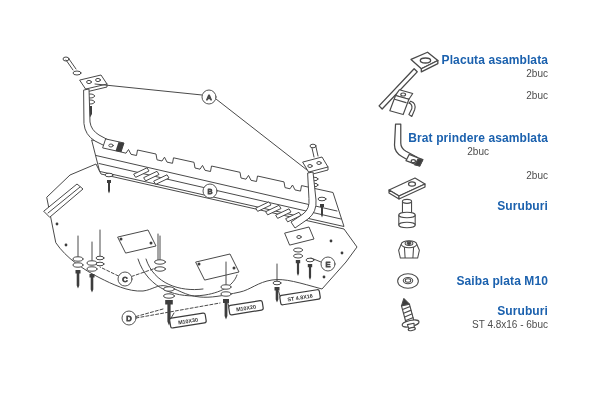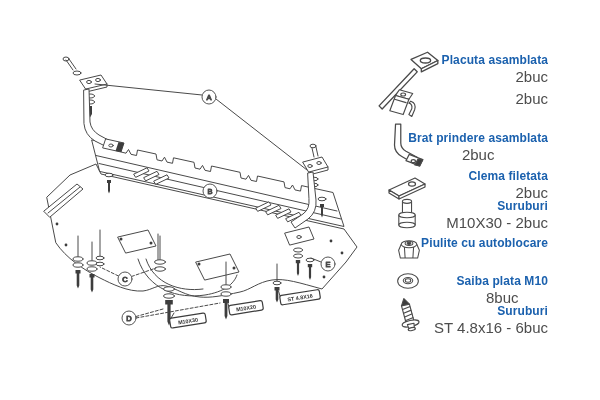--- a/index.html
+++ b/index.html
@@ -2,21 +2,21 @@
 <html style="--label-blue: #1b61ae; --qty-gray: #4d4d4d;"><head>
 <meta charset="utf-8">
 <style>
   html,body{margin:0;padding:0;background:#fff;}
   .stage{position:relative;width:600px;height:400px;background:#fff;overflow:hidden;
          font-family:"Liberation Sans",sans-serif;}
   .diagram-svg{position:absolute;left:0;top:0;}
   .part-icon{position:absolute;display:flex;align-items:center;justify-content:center;}
   .part-text{position:absolute;right:52px;text-align:right;white-space:nowrap;}
   .part-name{font-size:12px;font-weight:bold;color:var(--label-blue,#1b61ae);letter-spacing:.1px;line-height:1.15;}
-  .part-qty{font-size:15px;color:var(--qty-gray,#4d4d4d);line-height:1.22;}
+  .part-qty{font-size:10px;color:var(--qty-gray,#4d4d4d);line-height:1.22;}
 </style>
 </head>
 <body>
 
 <div class="stage">
 
   <svg class="diagram-svg" width="375" height="400" viewBox="0 0 375 400">
     <g stroke="#4a4a4a" stroke-width="1" fill="none" stroke-linejoin="round" stroke-linecap="round">
 
       <g>
@@ -227,64 +227,60 @@
         <svg width="44" height="44" viewBox="0 0 44 44">
           <g stroke="#4a4a4a" fill="#fff" stroke-width="1.2" stroke-linejoin="round" stroke-linecap="round">
             <path d="M4 26 L30 14 L40 20 L14 32 Z"></path>
             <path d="M4 26 L14 32 L14 35 L4 29 Z"></path>
             <path d="M14 32 L40 20 L40 23 L14 35 Z"></path>
             <ellipse cx="27" cy="20" rx="3.5" ry="2.2"></ellipse>
           </g>
         </svg>
       </span>
       <div class="part-text" style="top: 170px;">
-        <div class="part-name">Clema filetata</div>
         <div class="part-qty">2buc</div>
       </div>
       <span class="part-icon" style="left: 387px; top: 195px;">
         <svg width="40" height="40" viewBox="0 0 44 44">
           <g stroke="#4a4a4a" fill="#fff" stroke-width="1.2" stroke-linejoin="round">
             <path d="M17 7 L27 7 L27 22 L17 22 Z"></path>
             <ellipse cx="22" cy="7" rx="5" ry="2.2"></ellipse>
             <path d="M13 22 L31 22 L31 33 L13 33 Z"></path>
             <ellipse cx="22" cy="22" rx="9" ry="3"></ellipse>
             <ellipse cx="22" cy="33" rx="9" ry="3"></ellipse>
           </g>
         </svg>
       </span>
       <div class="part-text" style="top: 200px;">
         <div class="part-name">Suruburi</div>
-        <div class="part-qty">M10X30 - 2buc</div>
       </div>
       <span class="part-icon" style="left: 390px; top: 233px;">
         <svg width="38" height="38" viewBox="0 0 44 44">
           <g stroke="#4a4a4a" fill="#fff" stroke-width="1.2" stroke-linejoin="round">
             <path d="M10 20 L12 29 L32 29 L34 20 L31 13 L13 13 Z"></path>
             <path d="M16.5 13 L17.5 29 M27.5 13 L26.5 29" fill="none"></path>
             <ellipse cx="22" cy="13" rx="9" ry="4"></ellipse>
             <ellipse cx="22" cy="12" rx="4.5" ry="2.4"></ellipse>
             <ellipse cx="22" cy="12" rx="2.2" ry="1.2" fill="#444"></ellipse>
           </g>
         </svg>
       </span>
       <div class="part-text" style="top: 237px;">
-        <div class="part-name">Piulite cu autoblocare</div>
       </div>
       <span class="part-icon" style="left: 389px; top: 262px;">
         <svg width="38" height="38" viewBox="0 0 44 44">
           <g stroke="#4a4a4a" fill="#fff" stroke-width="1.2">
             <ellipse cx="22" cy="22" rx="12" ry="8.5"></ellipse>
             <ellipse cx="22" cy="21.5" rx="5.5" ry="3.6"></ellipse>
             <ellipse cx="22" cy="21.5" rx="3.2" ry="2"></ellipse>
           </g>
         </svg>
       </span>
       <div class="part-text" style="top: 275px; text-align: center;">
         <div class="part-name">Saiba plata M10</div>
-        <div class="part-qty">8buc</div>
       </div>
       <span class="part-icon" style="left: 388px; top: 295px;">
         <svg width="42" height="42" viewBox="0 0 44 44">
           <g stroke="#4a4a4a" fill="#fff" stroke-width="1.2" stroke-linejoin="round" transform="rotate(-12 22 22)">
             <path d="M20.5 3 L25 10 L16.5 10 Z" fill="#3d3d3d"></path>
             <path d="M16.5 10 L25 10 L26 28 L17.5 28 Z"></path>
             <path d="M16.8 14 L25.3 12.5 M17.1 18 L25.6 16.5 M17.4 22 L25.9 20.5 M17.7 26 L26.2 24.5" fill="none"></path>
             <ellipse cx="22" cy="30" rx="9" ry="3.2"></ellipse>
             <path d="M18.5 30.5 L25.5 30.5 L24.8 36 L19.2 36 Z"></path>
             <ellipse cx="22" cy="36" rx="3.8" ry="1.5"></ellipse>

